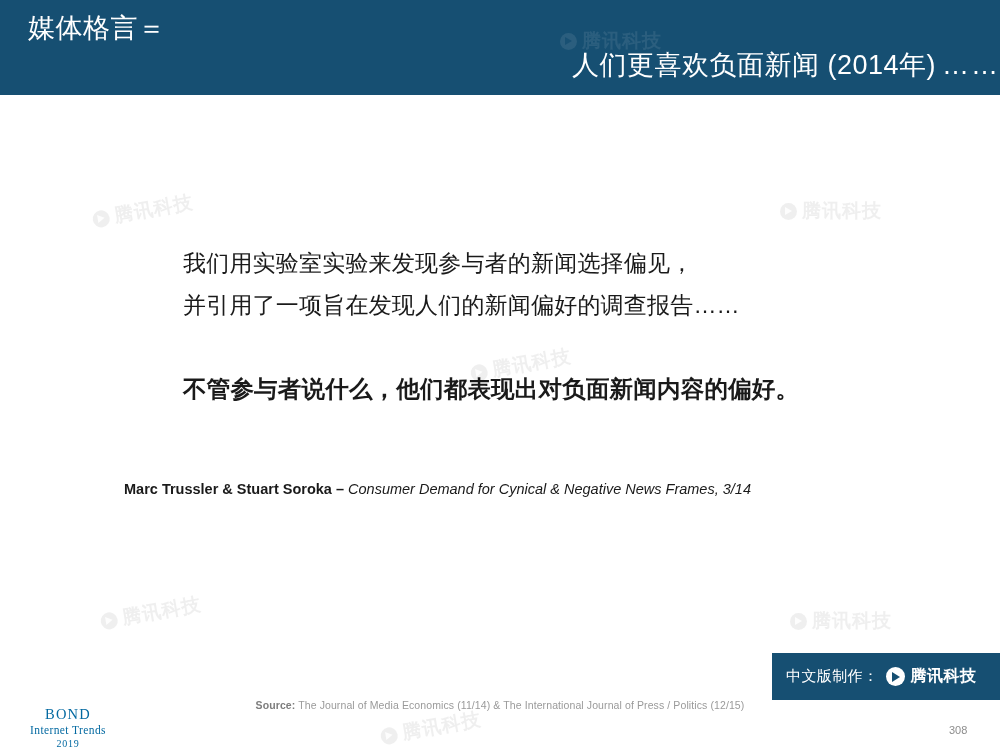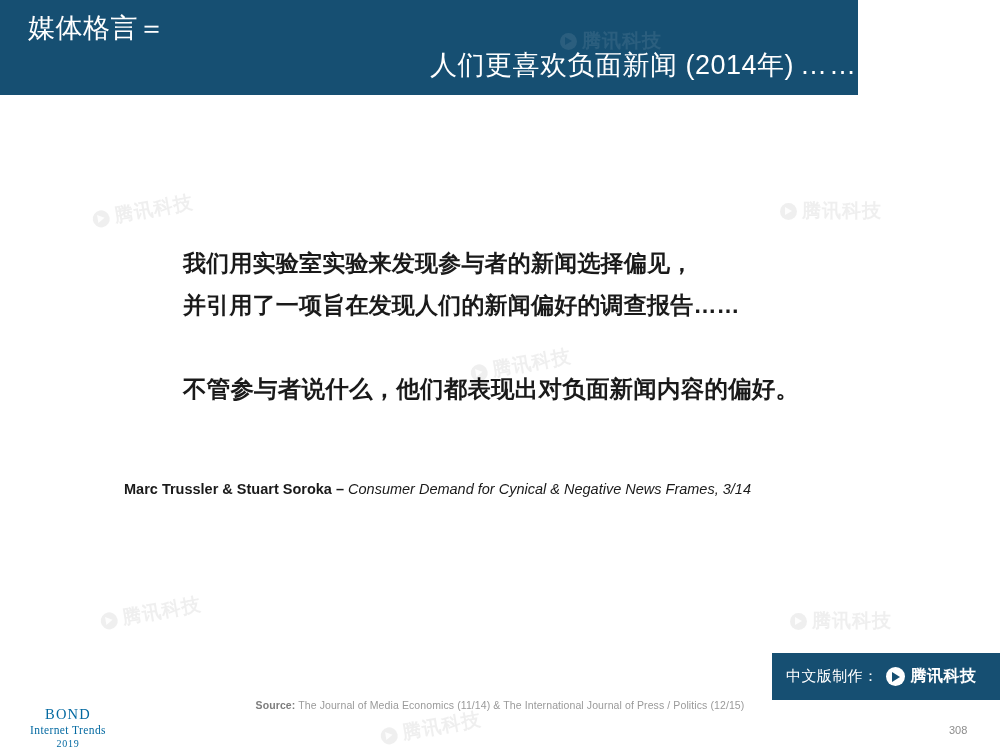--- a/index.html
+++ b/index.html
@@ -20,21 +20,21 @@
     background: #ffffff;
     box-sizing: border-box;
     overflow: hidden;
   }
 
   
   .header {
     position: absolute;
     left: 0;
     top: 0;
-    width: 858px;
+    width: 1000px;
     height: 95px;
     background: #164f72;
     box-sizing: border-box;
     padding: 10px 0 0 28px;
   }
   .header-line {
     color: #ffffff;
     font-size: 27px;
     line-height: 37px;
     letter-spacing: 0.5px;
@@ -105,21 +105,21 @@
     position: absolute;
     left: 183px;
     top: 242px;
     width: 740px;
   }
   .quote p {
     margin: 0;
     color: #1a1a1a;
     font-size: 23px;
     line-height: 42px;
-    font-weight: 700;
+    font-weight: 400;
     letter-spacing: 0.2px;
   }
   .quote .gap {
     height: 42px;
   }
   .quote p.bold {
     font-weight: 700;
     font-size: 23.5px;
   }
 

